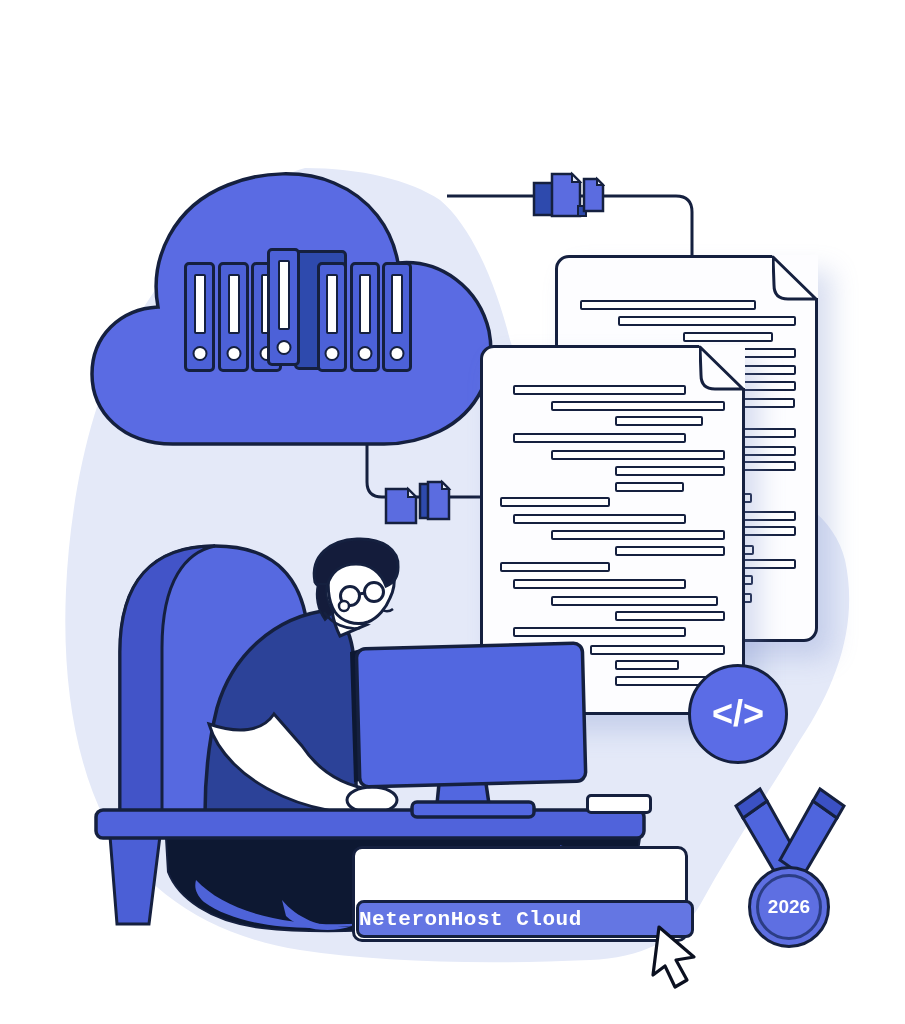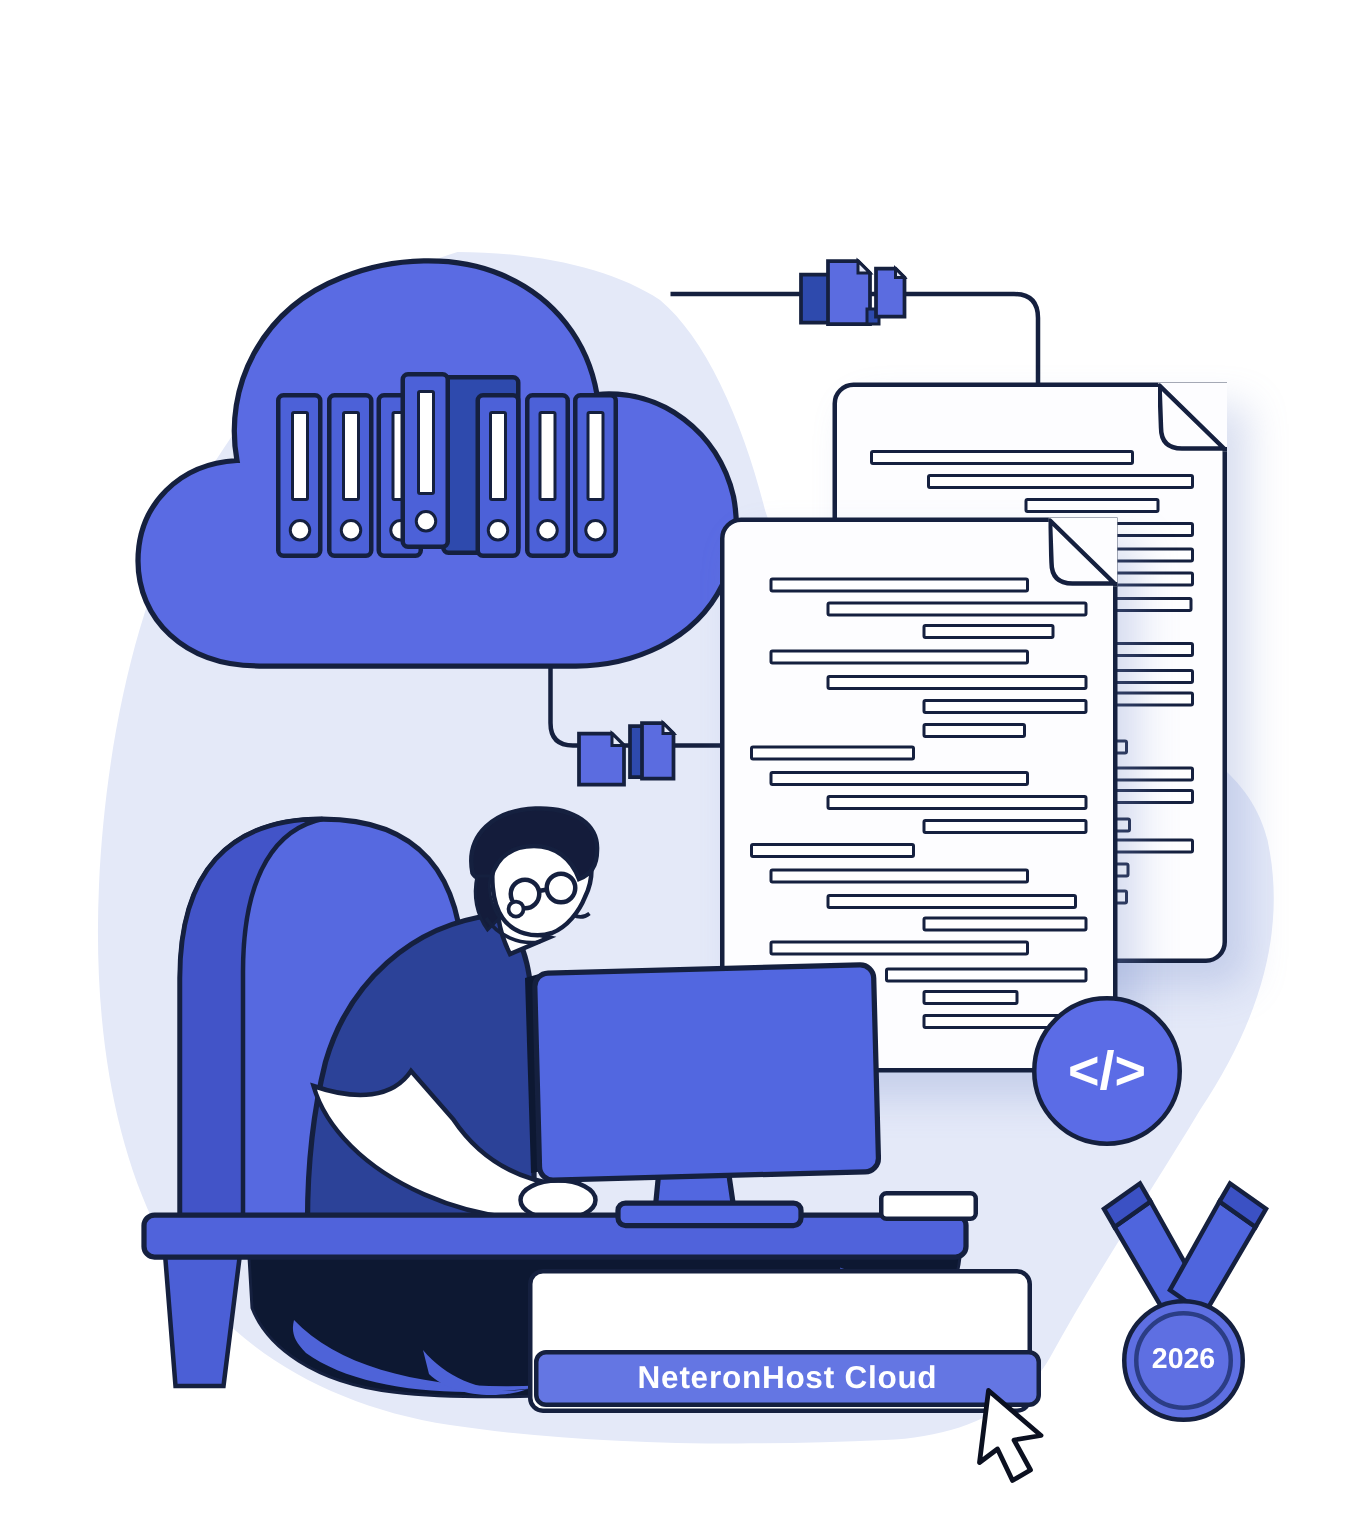--- a/index.html
+++ b/index.html
@@ -27,21 +27,21 @@
 
   
   .banner-back{left:352px;top:846px;width:336px;height:96px;background:#fff;
        border:3px solid #15203f;border-radius:10px;}
   .banner-white{left:360px;top:838px;width:330px;height:64px;background:#fff;
        border:3px solid #15203f;border-radius:8px;display:flex;align-items:center;
        justify-content:center;}
   .banner-white span{color:#5566d4;font-weight:bold;font-size:23px;letter-spacing:1px;}
   .banner-blue{left:356px;top:900px;width:338px;height:38px;background:#6476e3;
        border:3px solid #15203f;border-radius:8px;display:flex;align-items:center;
-       justify-content:center;}
+       font-family:Liberation Mono, monospace;}
   .banner-blue span{color:#fff;font-weight:bold;font-size:21px;letter-spacing:.5px;}
 
   
   .code-badge{left:688px;top:664px;width:100px;height:100px;border-radius:50%;
        background:#5b6ce6;border:3.5px solid #15203f;display:flex;align-items:center;
        justify-content:center;color:#fff;font-weight:bold;font-size:36px;letter-spacing:0;}
 
   
   .medal{left:748px;top:866px;width:82px;height:82px;border-radius:50%;background:#5e6fe2;
        border:3px solid #15203f;display:flex;align-items:center;justify-content:center;}

